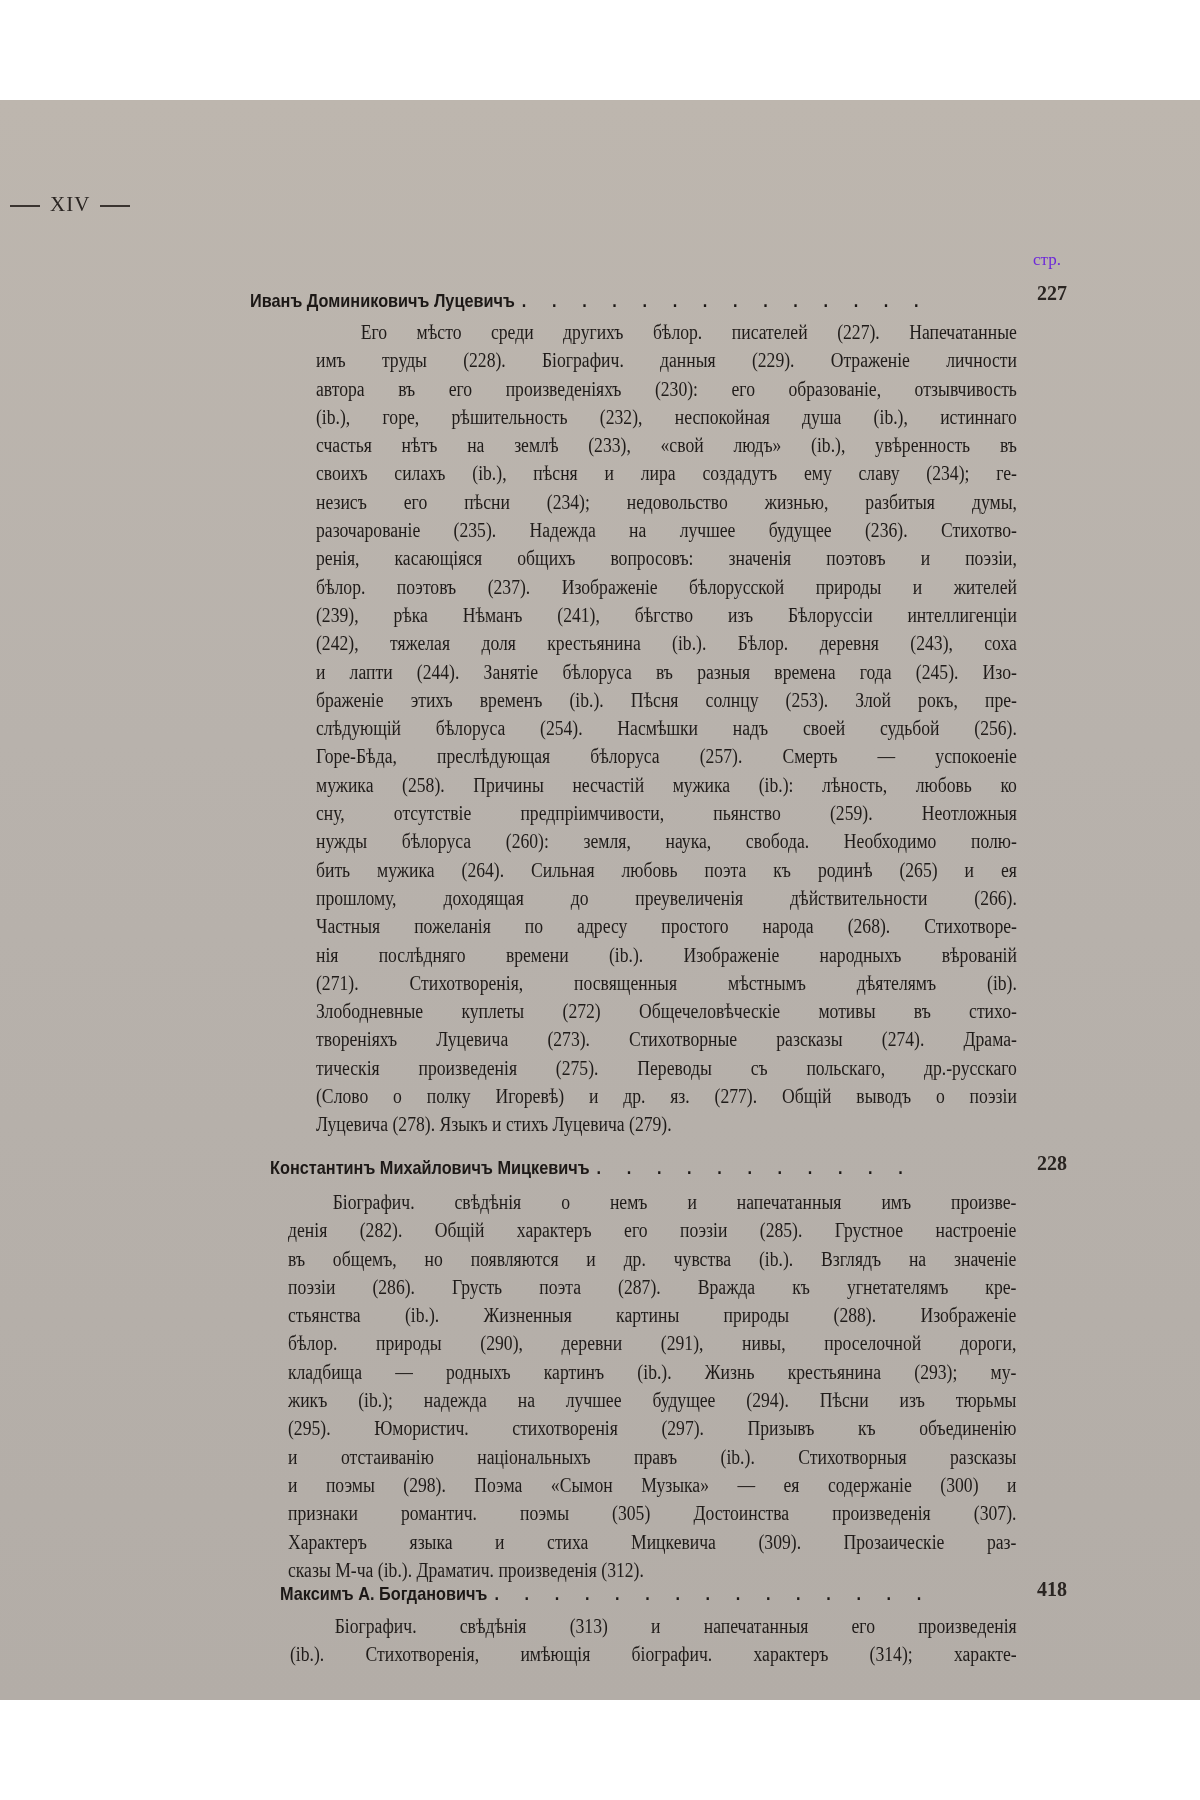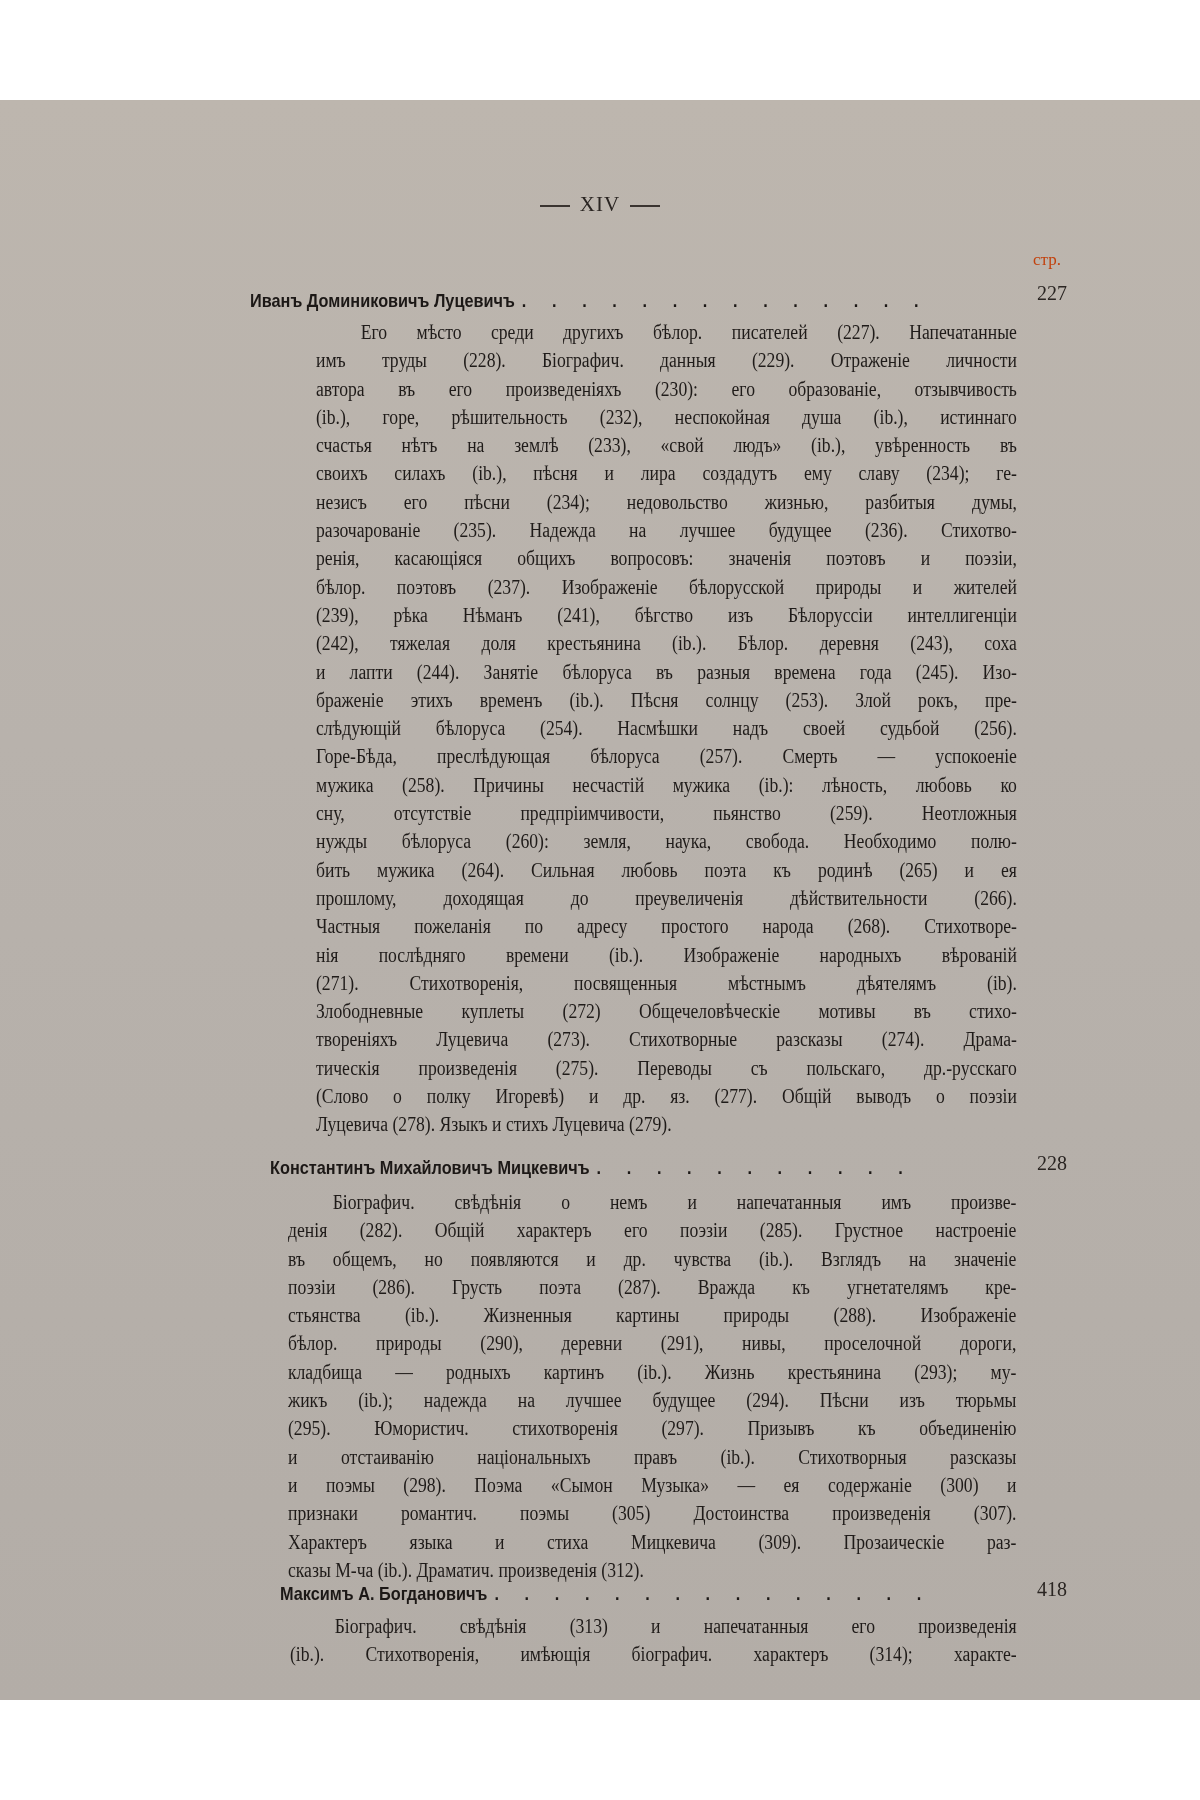--- a/index.html
+++ b/index.html
@@ -5,39 +5,39 @@
   html, body { margin:0; padding:0; }
   body {
     width:1200px; height:1800px; background:#ffffff; position:relative; overflow:hidden;
     font-family:"Liberation Serif", "DejaVu Serif", serif;
   }
   .scan {
     position:absolute; left:0; top:100px; width:1200px; height:1600px;
     background:linear-gradient(180deg,#bdb6ae 0%,#b8b2ac 40%,#b3ada7 100%);
   }
   .page-num {
-    position:absolute; top:192px; left:0; width:1200px; text-align:center;
+    position:absolute; top:192px; left:0; width:1200px; text-align:left;
     font-size:21px; color:#2a2522; letter-spacing:1px;
   }
   .page-num .dash { display:inline-block; width:30px; height:2px; background:#3a3430; vertical-align:middle; margin:0 10px; }
   .col-head {
-    position:absolute; top:250px; left:1033px; font-size:17px; color:#c2410c;
+    position:absolute; top:250px; left:1033px; font-size:17px; color:#6d28d9;
   }
   .entry-head {
     position:absolute; left:250px; width:760px; display:flex; align-items:baseline;
     font-family:"Liberation Sans","DejaVu Sans",sans-serif; font-weight:bold;
     font-size:18.5px; color:#1c1816; transform:scaleX(0.88); transform-origin:left;
   }
   .entry-head .name { white-space:nowrap; }
   .entry-head .leader {
     flex:1; overflow:hidden; white-space:nowrap; letter-spacing:12px; margin-left:8px;
     font-weight:bold;
   }
   .entry-page {
-    position:absolute; left:1037px; font-size:20px; color:#2a2522;
+    position:absolute; left:1037px; font-size:20px; color:#2a2522;font-weight:bold;
   }
   .body-text {
     position:absolute; color:#1f1b19; font-size:20.5px; line-height:28.3px;
     text-align:justify; transform:scaleX(0.86); transform-origin:left top;
     font-family:"Liberation Serif","DejaVu Serif",serif;
   }
   .body-text .ln { display:block; text-align:justify; text-align-last:justify; white-space:nowrap; }
   .body-text .ln.indent { padding-left:52px; }
   .body-text .ln.last { text-align-last:left; }
 </style>

